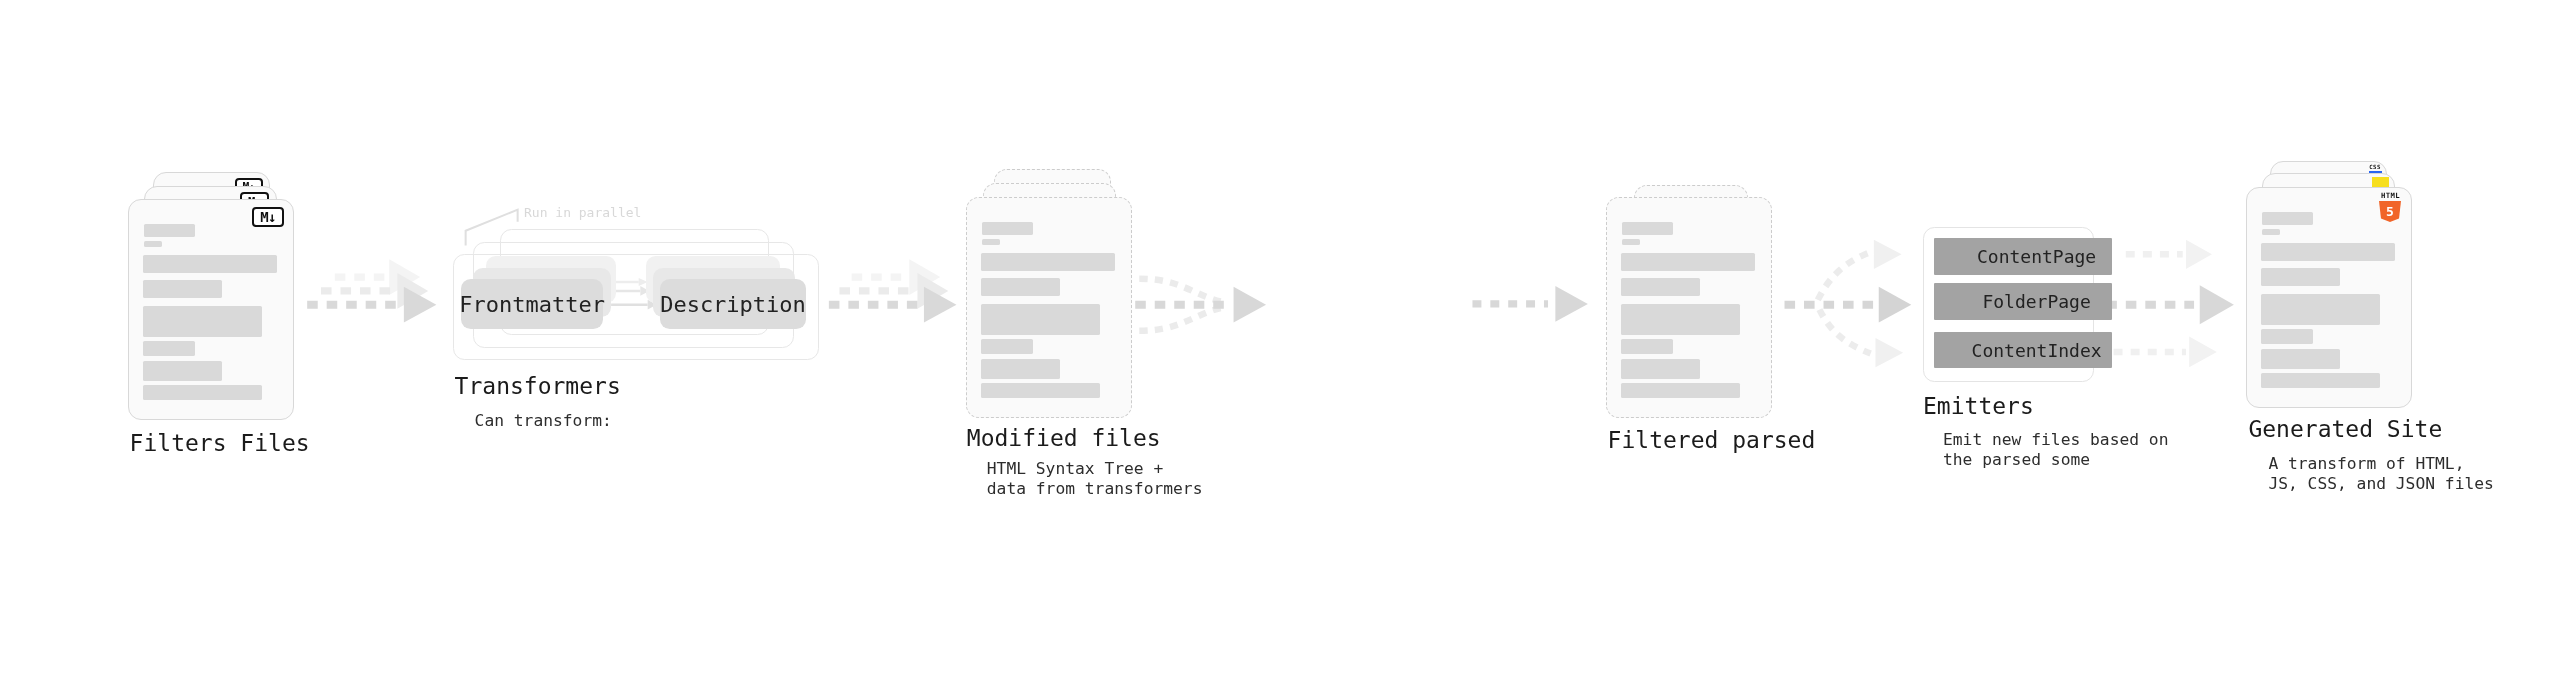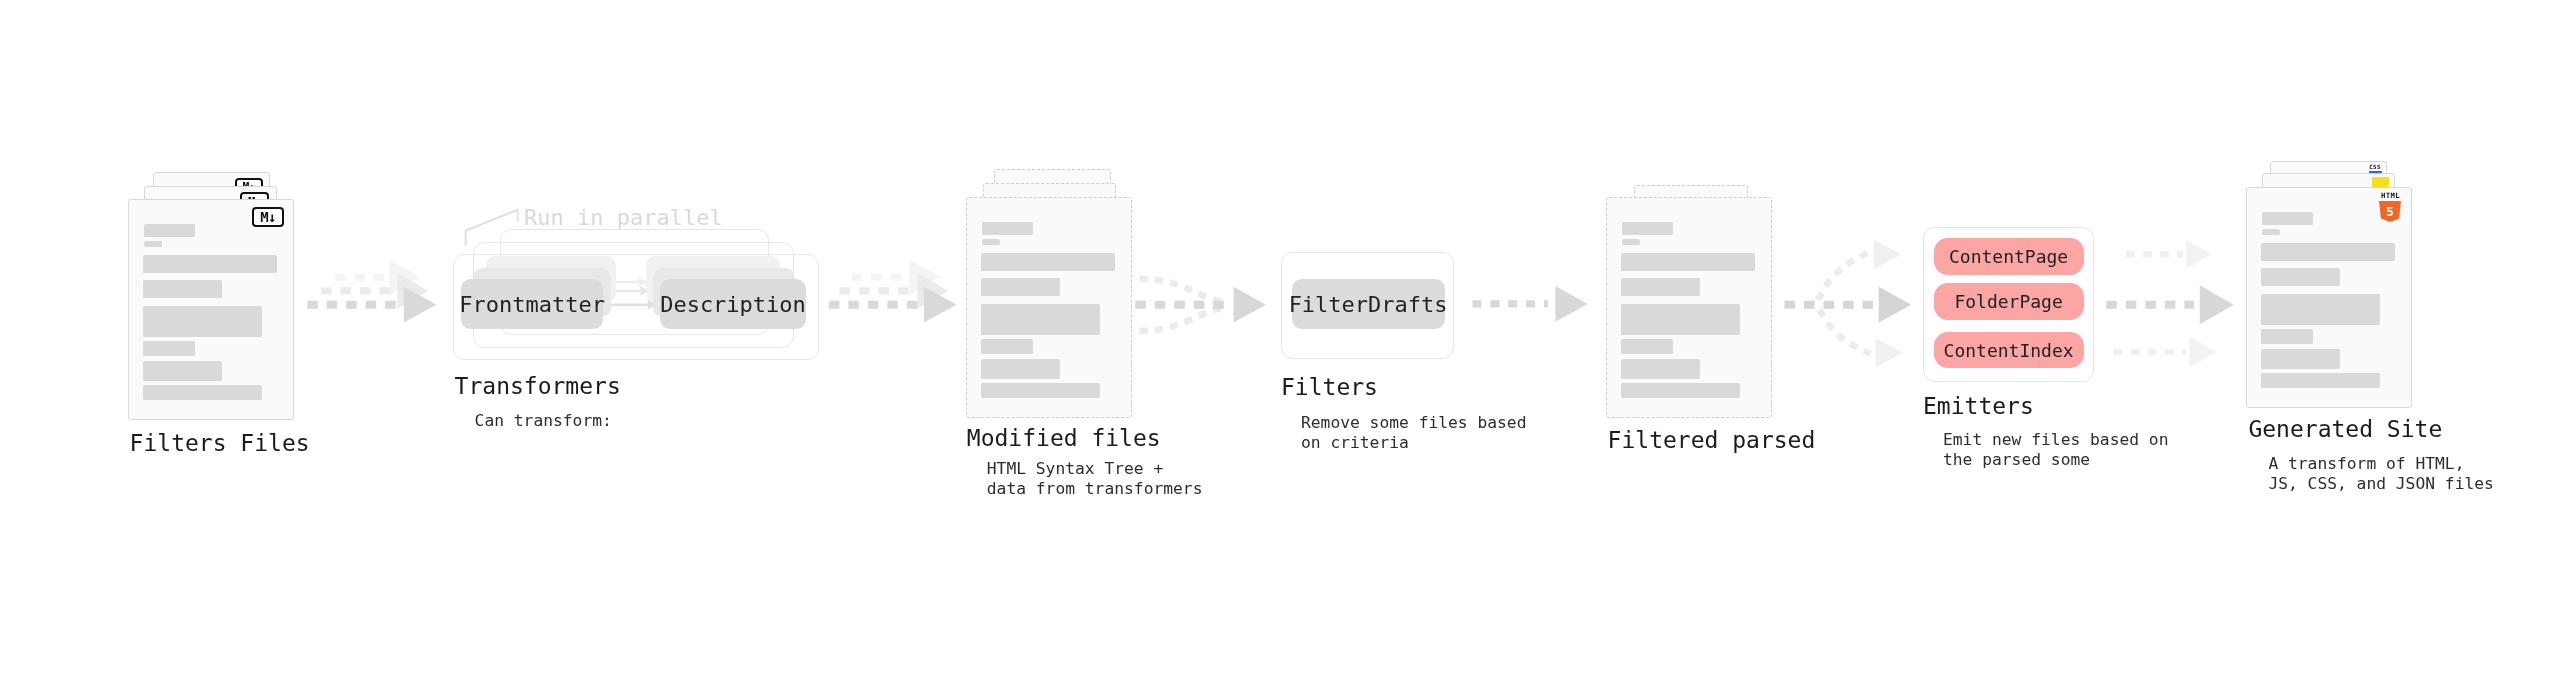--- a/index.html
+++ b/index.html
@@ -3,48 +3,48 @@
 <meta charset="utf-8">
 <style>
   html,body{margin:0;padding:0;background:#ffffff;}
   .stage{
     position:relative;width:2576px;height:681px;background:#ffffff;overflow:hidden;
     font-family:"DejaVu Sans Mono","Liberation Mono",monospace;
   }
   .group{position:absolute;}
 
   
-  .doc{position:absolute;background:#fafafa;border:1.6px solid #d8d8d8;border-radius:3px;box-sizing:border-box;}
+  .doc{position:absolute;background:#fafafa;border:1.6px solid #d8d8d8;border-radius:13px;box-sizing:border-box;}
   .doc.dashed{border:1.6px dashed #cccccc;background:#fafafa;}
   .bar{position:absolute;background:#d9d9d9;border-radius:1.6px;}
   .b1{left:15.4px;top:23.6px;width:51px;height:13px}
   .b2{left:14.6px;top:41px;width:18px;height:5.7px}
   .b3{left:14px;top:55px;width:134px;height:18px}
   .b4{left:14px;top:80px;width:79px;height:18px}
   .b5{left:14px;top:106px;width:119px;height:31px}
   .b6{left:14px;top:141px;width:52px;height:15.4px}
   .b7{left:14px;top:161px;width:79px;height:19.5px}
   .b8{left:14px;top:185px;width:119px;height:15.4px}
 
   
   .panel{position:absolute;border:1.6px solid #e4e4e4;border-radius:11.4px;background:#ffffff;box-sizing:border-box;}
   .outline{position:absolute;border:1.6px solid #e7e7e7;border-radius:11.4px;background:transparent;box-sizing:border-box;}
   .chip{position:absolute;background:#dcdcdc;border-radius:9.8px;display:flex;align-items:center;justify-content:center;
         font-size:22px;color:#222;white-space:nowrap;}
   .chip-echo{position:absolute;border-radius:9.8px;}
   .echo1{background:#e8e8e8;}
   .echo2{background:#f1f1f1;}
-  .chip.small{font-size:18px;border-radius:14px;background:#fca5a5;}
+  .chip.small{font-size:18px;border-radius:1px;background:#a3a3a3;padding-left:28px;}
 
   
   .doc-label{position:absolute;font-size:23px;color:#1b1b1b;white-space:nowrap;line-height:28px;}
   .section-title{position:absolute;font-size:23px;color:#1b1b1b;white-space:nowrap;line-height:28px;}
   .desc{position:absolute;font-size:16.3px;color:#2d2d2d;line-height:20.3px;white-space:nowrap;margin-left:20px;}
   .desc div{white-space:nowrap;}
-  .note{position:absolute;font-size:22px;color:#d8d8d8;white-space:nowrap;}
+  .note{position:absolute;font-size:13px;color:#d8d8d8;white-space:nowrap;}
 
   
   .md-badge{position:absolute;background:#ffffff;border:2px solid #111111;border-radius:4.1px;
             color:#111111;font-weight:bold;display:flex;align-items:center;justify-content:center;box-sizing:border-box;}
   .md-badge.lg{width:32px;height:20.3px;font-size:14px;right:9px;top:6.5px;letter-spacing:-0.8px;}
   .md-badge.md{width:29px;height:18.7px;font-size:12.2px;right:7.3px;top:5.7px;letter-spacing:-0.8px;}
   .md-badge.sm{width:28px;height:18px;font-size:11.4px;right:6.5px;top:5.7px;letter-spacing:-0.8px;}
 
   
   .html5-badge{position:absolute;right:9px;top:4.1px;width:23px;text-align:center;}
@@ -179,29 +179,20 @@
   <div class="bar b7"></div>
   <div class="bar b8"></div>
 </div>
     <div class="doc-label" style="left:0.8px;top:266px">Modified files</div>
     <div class="desc" style="left:0.8px;top:301px">
       <div>HTML Syntax Tree +</div>
       <div>data from transformers</div>
     </div>
   </div>
 
-  <div class="group" style="left:1281px;top:252px;width:211px;height:228px">
-    <div class="panel" style="left:0px;top:0px;width:173px;height:107px"></div>
-    <div class="chip" style="left:10.6px;top:27px;width:153px;height:50px">FilterDrafts</div>
-    <div class="section-title" style="left:0px;top:121px">Filters</div>
-    <div class="desc" style="left:0px;top:161px">
-      <div>Remove some files based</div>
-      <div>on criteria</div>
-    </div>
-  </div>
 
   <div class="group" style="left:1606px;top:174px;width:211px;height:309px">
     <div class="doc dashed" style="left:28px;top:11.4px;width:114px;height:221px"></div>
     <div class="doc dashed" style="left:0px;top:23px;width:166px;height:221px">
   <div class="bar b1"></div>
   <div class="bar b2"></div>
   <div class="bar b3"></div>
   <div class="bar b4"></div>
   <div class="bar b5"></div>
   <div class="bar b6"></div>

